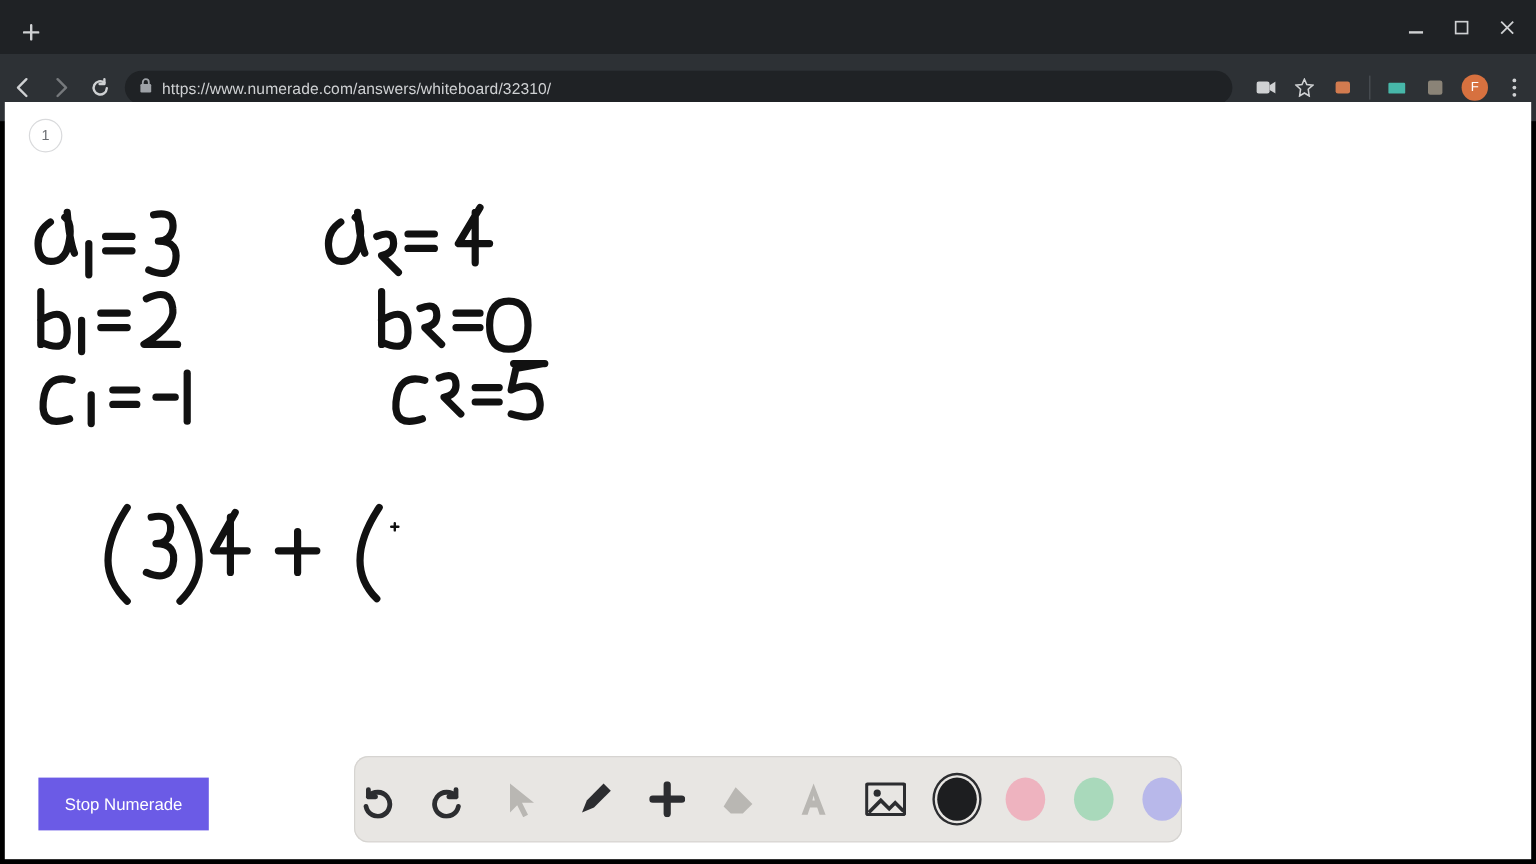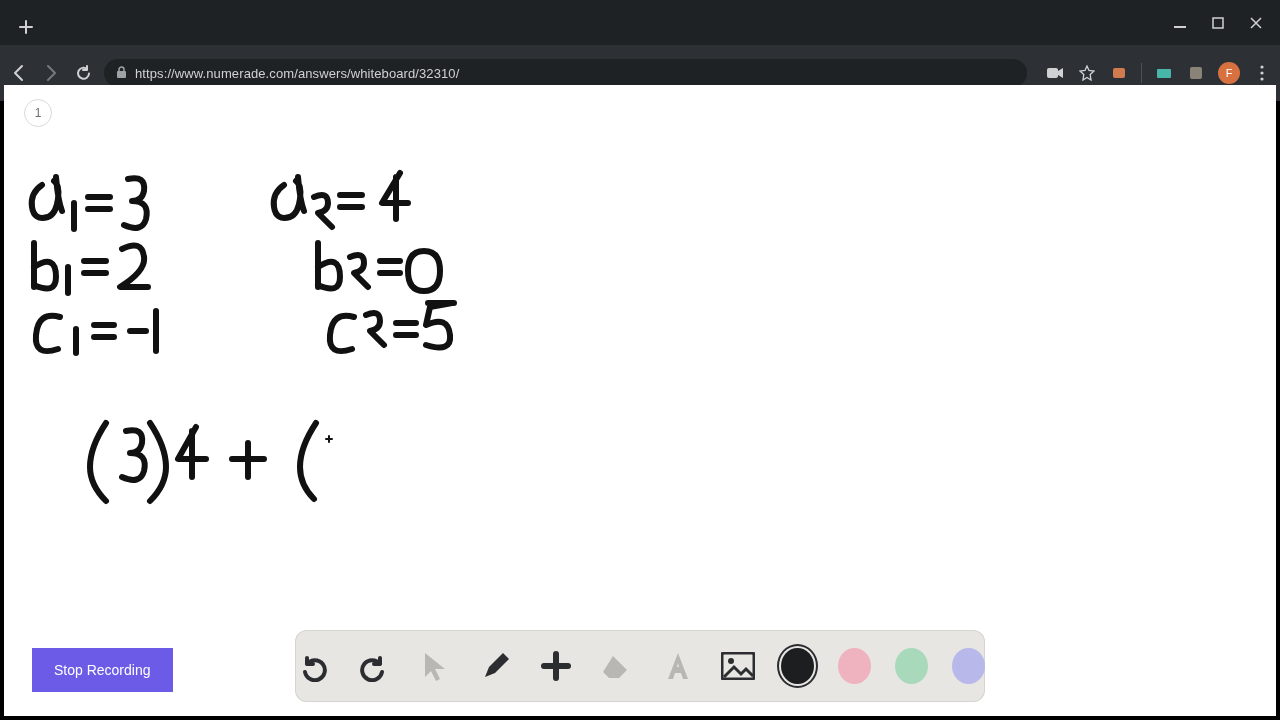--- a/index.html
+++ b/index.html
@@ -172,21 +172,21 @@
           <path d="M122 346 q18 -4 16 12 q-2 10 -12 10 q18 0 14 18 q-4 14 -22 6"></path>
           <path d="M146 338 q16 24 16 44 q0 18 -16 34"></path>
           <path d="M192 342 l-18 32 l28 0 M188 346 l0 46"></path>
           <path d="M244 358 l0 34 M228 374 l32 0"></path>
           <path d="M312 338 q-16 24 -16 44 q0 18 14 32"></path>
           <path stroke-width="2" d="M322 354 l6 0 M325 351 l0 6"></path>
         </g>
       </svg>
     </div>
 
-    <button class="stop-btn">Stop Recording</button>
+    <button class="stop-btn">Stop Numerade</button>
 
     <div class="toolbar">
       <div class="tbtn">
         <svg width="32" height="32" viewBox="0 0 32 32">
             <path d="M10 8v6h6M10 14a10 10 0 1 1-2 8" fill="none" stroke="currentColor" stroke-width="4" stroke-linecap="round" stroke-linejoin="round"></path>
           </svg>
       </div>
       <div class="tbtn">
         <svg width="32" height="32" viewBox="0 0 32 32">
             <path d="M22 8v6h-6M22 14a10 10 0 1 0 2 8" fill="none" stroke="currentColor" stroke-width="4" stroke-linecap="round" stroke-linejoin="round"></path>

